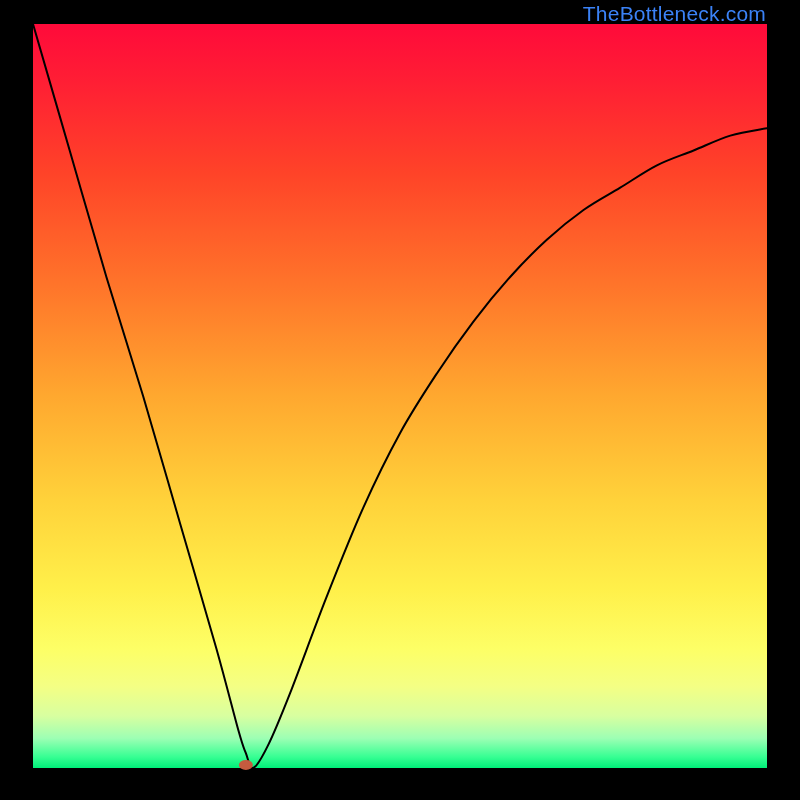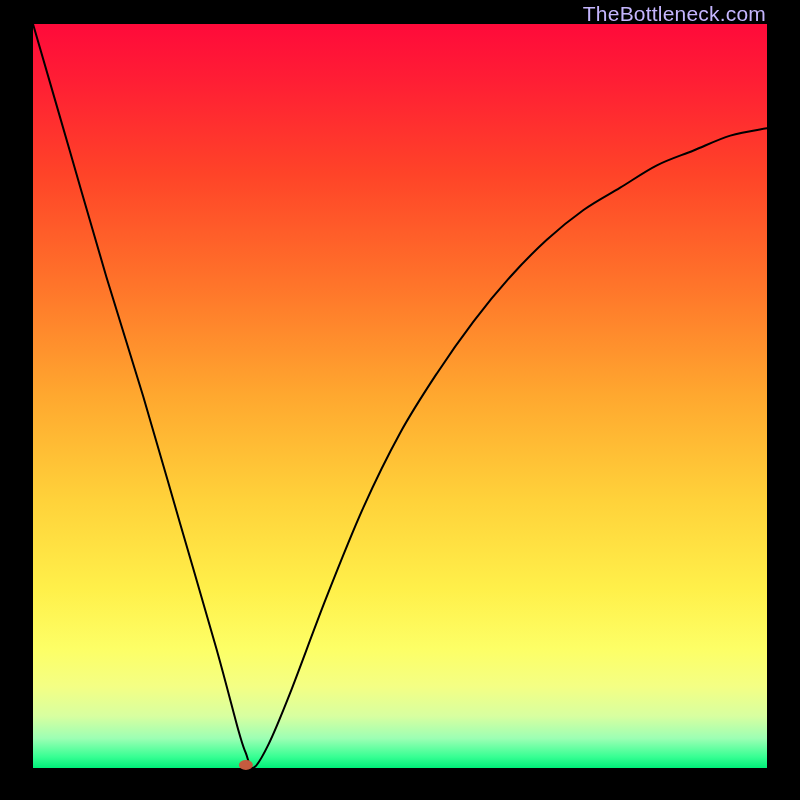--- a/index.html
+++ b/index.html
@@ -44,21 +44,21 @@
       #d8ffa0 93%,
       #9dffb4 96%,
       #37ff93 98.5%,
       #00ef79 100%
     );
   }
   .attribution {
     position: absolute;
     top: 2px;
     right: 34px;
-    color: #c4b5fd;
+    color: #3b82f6;
     font-size: 21px;
     font-weight: 500;
     letter-spacing: 0.2px;
   }
   .curve-svg {
     position: absolute;
     left: 0; top: 0;
     width: 100%;
     height: 100%;
     overflow: visible;

